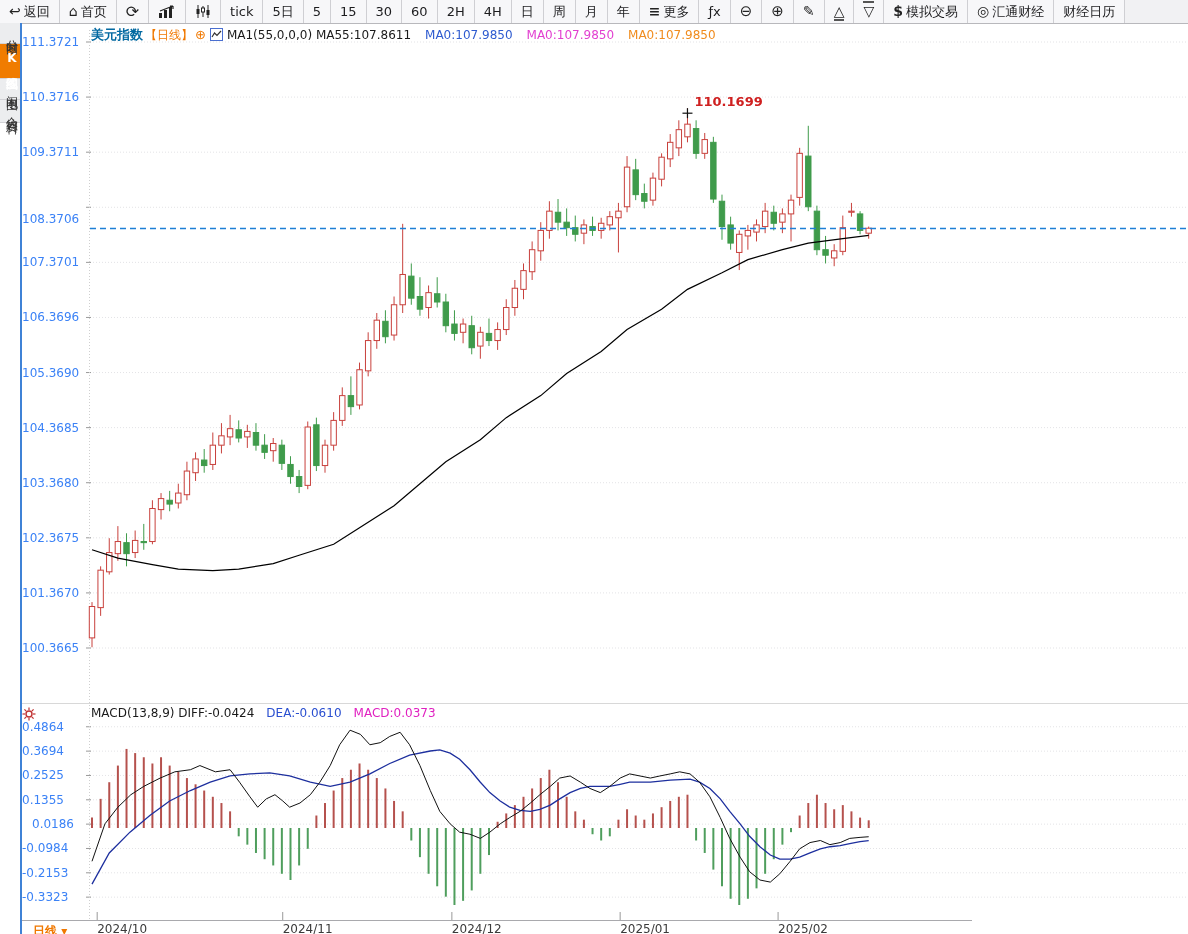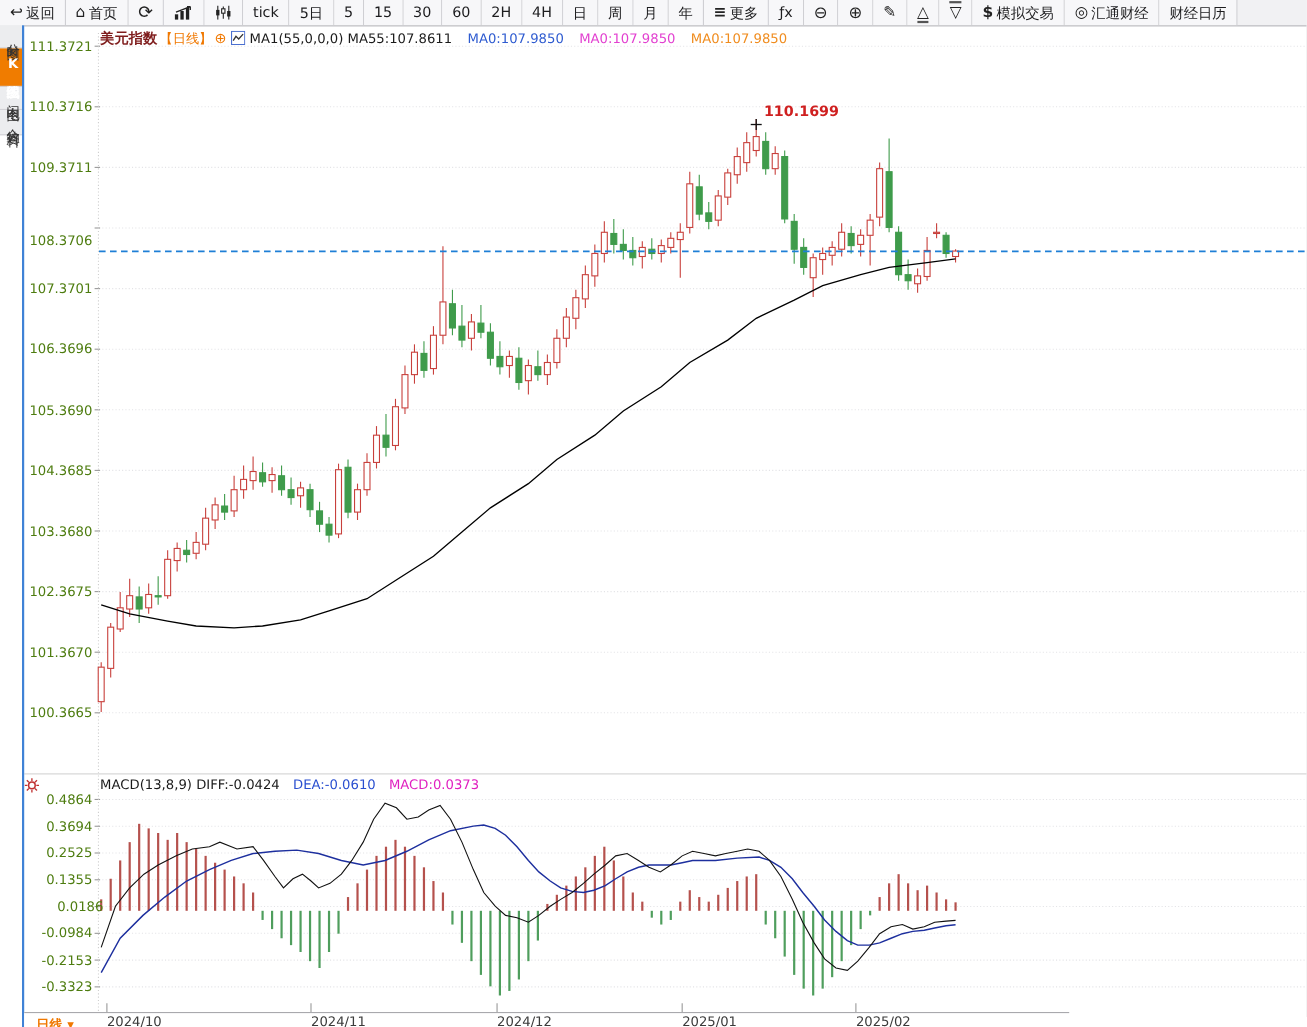--- a/index.html
+++ b/index.html
@@ -17,32 +17,32 @@
   .tri-dn{border-top:2px solid #555;}
   
   .sidebar{position:absolute;left:0;top:23px;width:22px;height:911px;background:#ffffff;
            border-right:2px solid #3f82d6;box-sizing:border-box;z-index:6;}
   .side-tab{writing-mode:vertical-rl;text-orientation:upright;width:20px;box-sizing:border-box;
             padding:7px 0;font-size:12px;letter-spacing:2px;color:#333;background:#ecedef;
             border-bottom:1px solid #d2d2d6;text-align:center;cursor:pointer;}
   .side-tab.active{background:#f07c00;color:#ffffff;font-weight:bold;}
   
   .hdr{position:absolute;left:91px;top:26px;font-size:12px;z-index:5;white-space:nowrap;}
-  .hdr b{font-size:13px;color:#7f1d1d;font-weight:bold;}
+  .hdr b{font-size:13px;color:#0369a1;font-weight:bold;}
   .hdr .tag{color:#f07800;margin-left:2px;}
   .hdr .plus{color:#f07800;margin:0 4px 0 2px;font-size:13px;}
   .hdr .ma-black{color:#1a1a1a;margin-left:4px;}
   .hdr .ma-blue{color:#2e5bd0;margin-left:14px;}
   .hdr .ma-mag{color:#e23fd0;margin-left:14px;}
   .hdr .ma-org{color:#f08c1e;margin-left:14px;}
   .macd-hdr{position:absolute;left:91px;top:706px;font-size:12px;z-index:5;white-space:nowrap;color:#1a1a1a;}
   .macd-hdr .dea{color:#2a4fd0;margin-left:12px;}
   .macd-hdr .macdv{color:#e020c0;margin-left:12px;}
   .gear{position:absolute;left:22px;top:707px;z-index:5;}
-  .y-label{position:absolute;width:62px;text-align:right;font-size:12px;color:#4d7c0f;z-index:4;}
+  .y-label{position:absolute;width:62px;text-align:left;font-size:12px;color:#3b82f6;z-index:4;}
   .x-label{position:absolute;top:922px;font-size:12px;color:#3a3a3a;z-index:7;}
   .annot{position:absolute;font-size:13px;font-weight:bold;color:#cf2020;z-index:5;}
   .bottom-strip{position:absolute;left:22px;top:920px;width:950px;height:14px;background:#fff;
                 border-top:1px solid #a9a9ad;z-index:6;}
   .period-lbl{position:absolute;left:11px;top:2px;color:#f07800;font-size:12px;font-weight:bold;cursor:pointer;}
   .watermark{position:absolute;left:1040px;top:874px;font-size:32px;font-weight:bold;color:#ccdcec;
              letter-spacing:3px;text-shadow:2px 2px 0 #d9cdbc;z-index:1;}
   svg.plot{position:absolute;left:0;top:0;z-index:2;}
 </style>
 </head>

